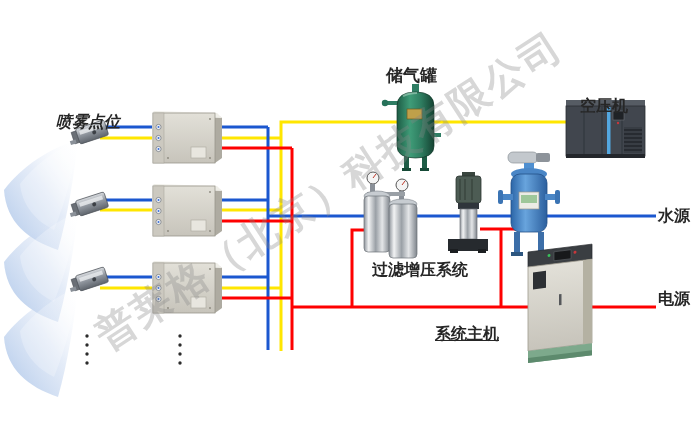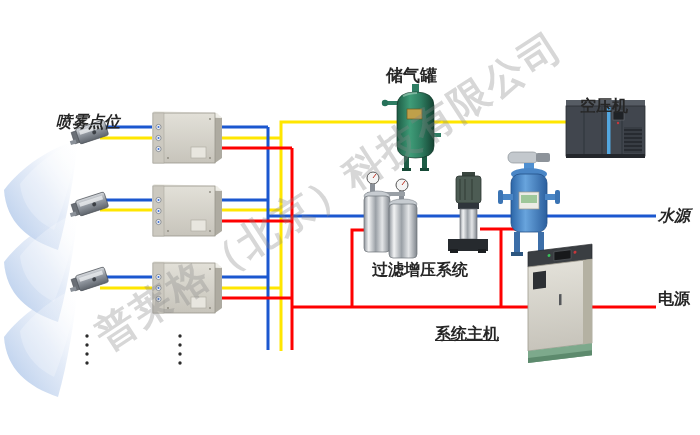--- a/index.html
+++ b/index.html
@@ -224,16 +224,16 @@
     </g>
   </svg>
 
   <div id="watermark">普莱格（北京）科技有限公司</div>
 
   <div class="lbl" style="left:56px;top:112px;font-style:italic;">喷雾点位</div>
   <div class="lbl" style="left:386px;top:64px;font-size:17px;">储气罐</div>
   <div class="lbl" style="left:580px;top:96px;">空压机</div>
   <div class="lbl" style="left:372px;top:260px;text-align:center;">过滤增压系统</div>
   <div class="lbl" style="left:435px;top:324px;text-decoration:underline;">系统主机</div>
-  <div class="lbl" style="left:658px;top:206px;font-style:italic;">水源</div>
+  <div class="lbl" style="left:658px;top:206px;">水源</div>
   <div class="lbl" style="left:658px;top:289px;">电源</div>
 
 </div>
 
 </body></html>

